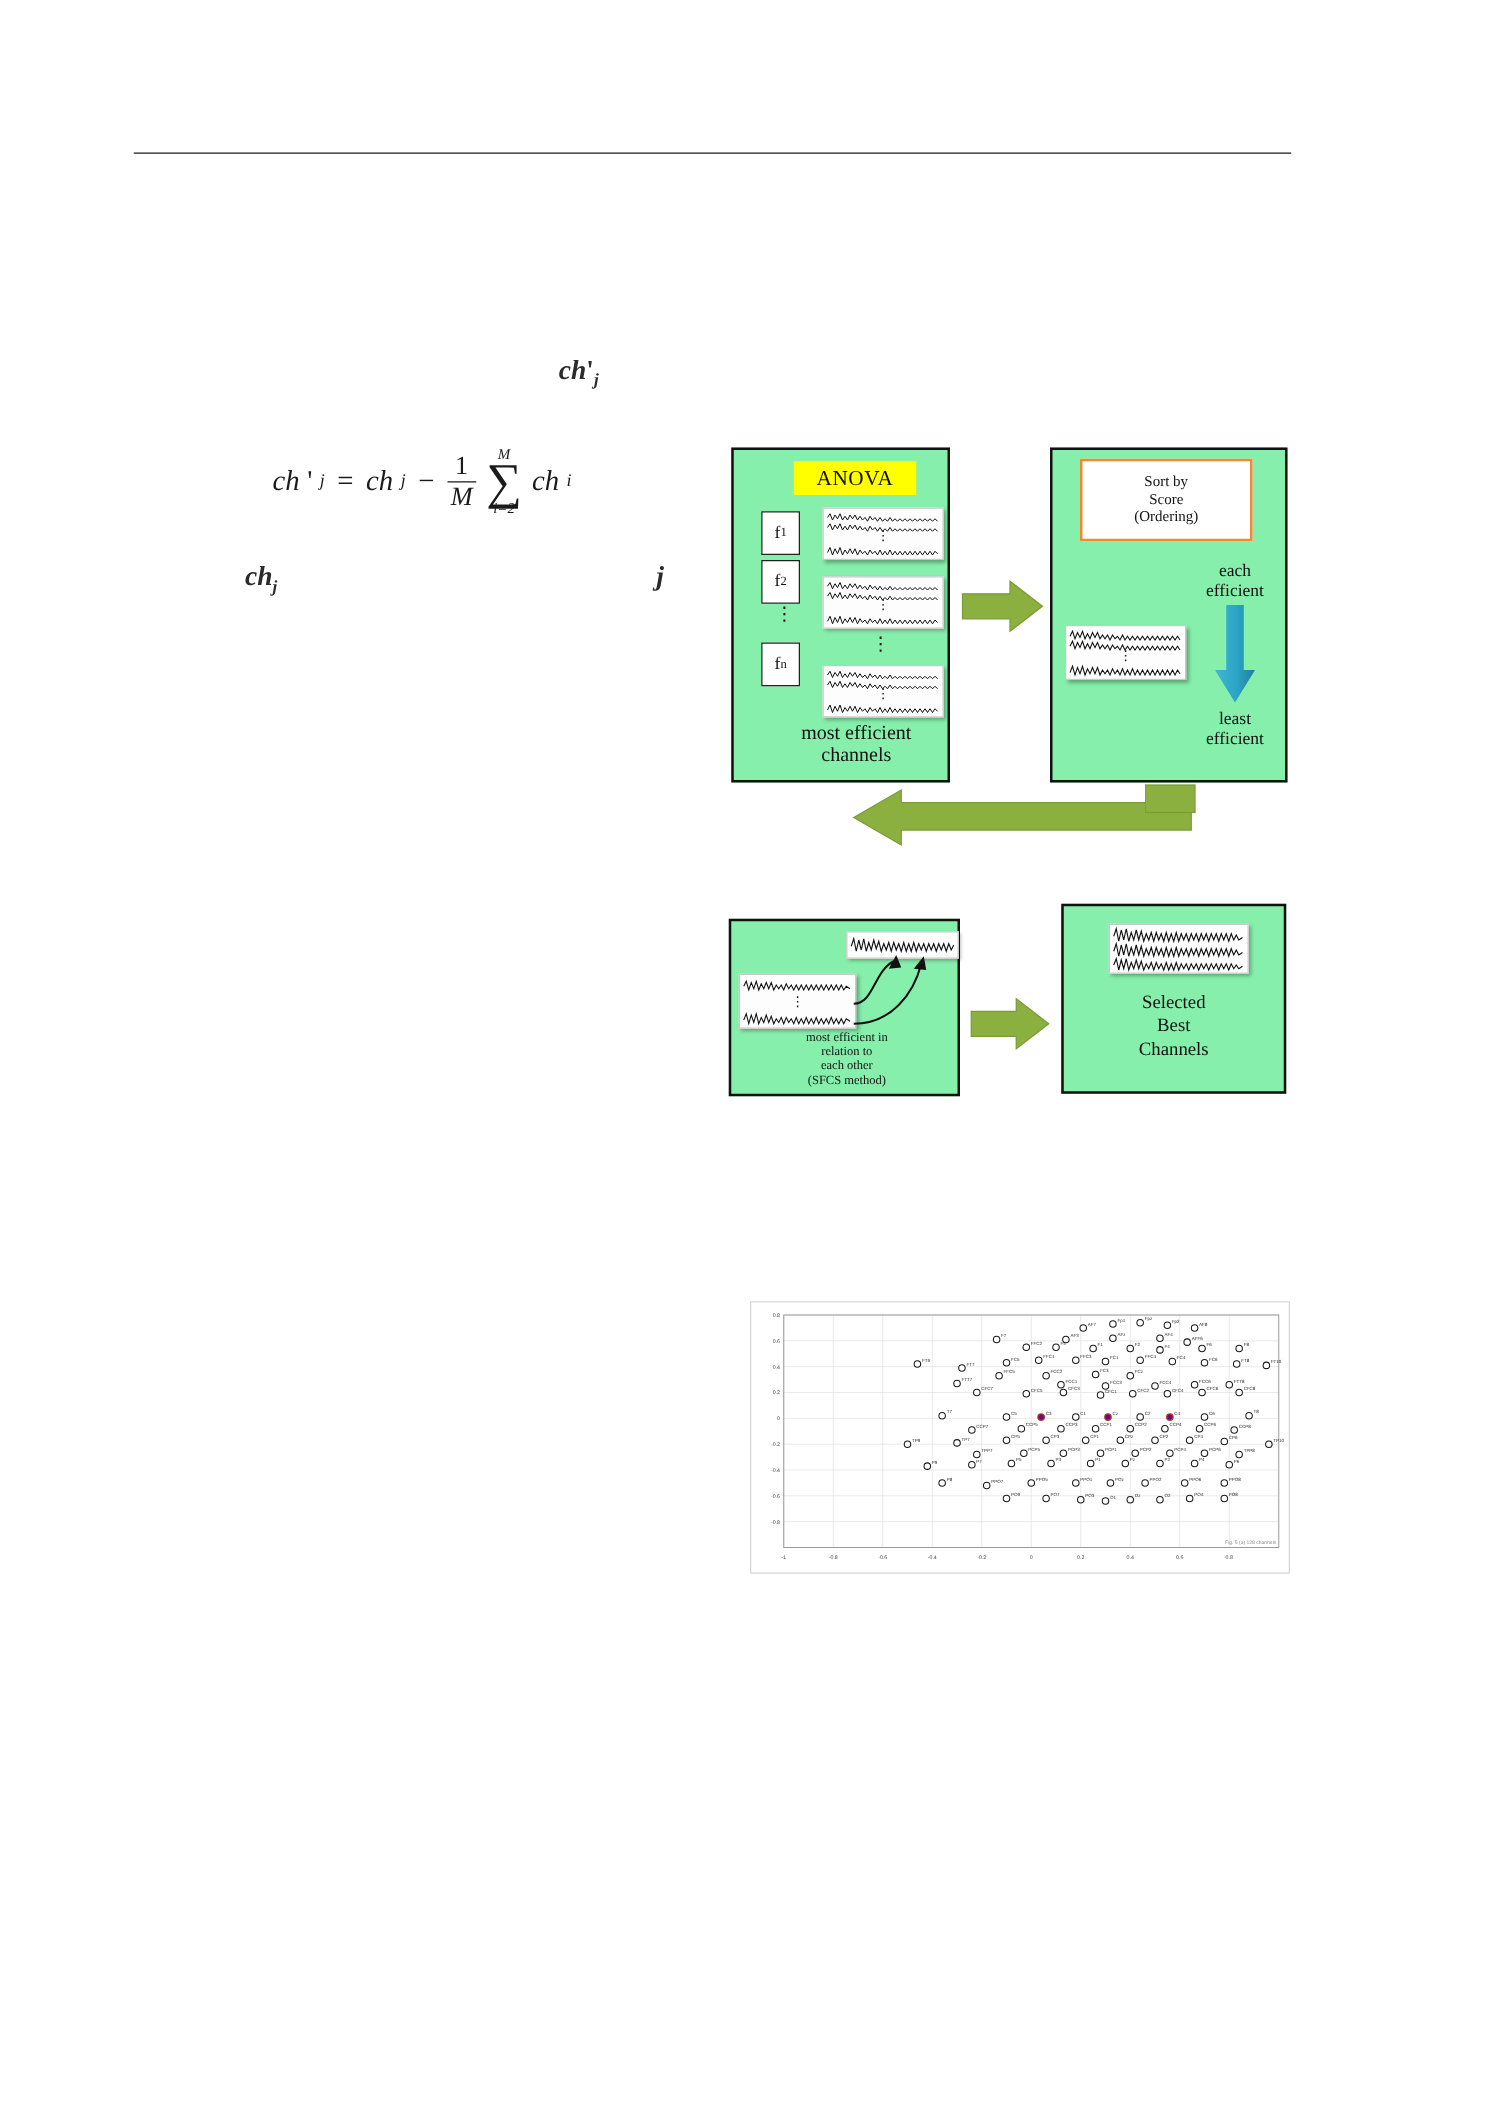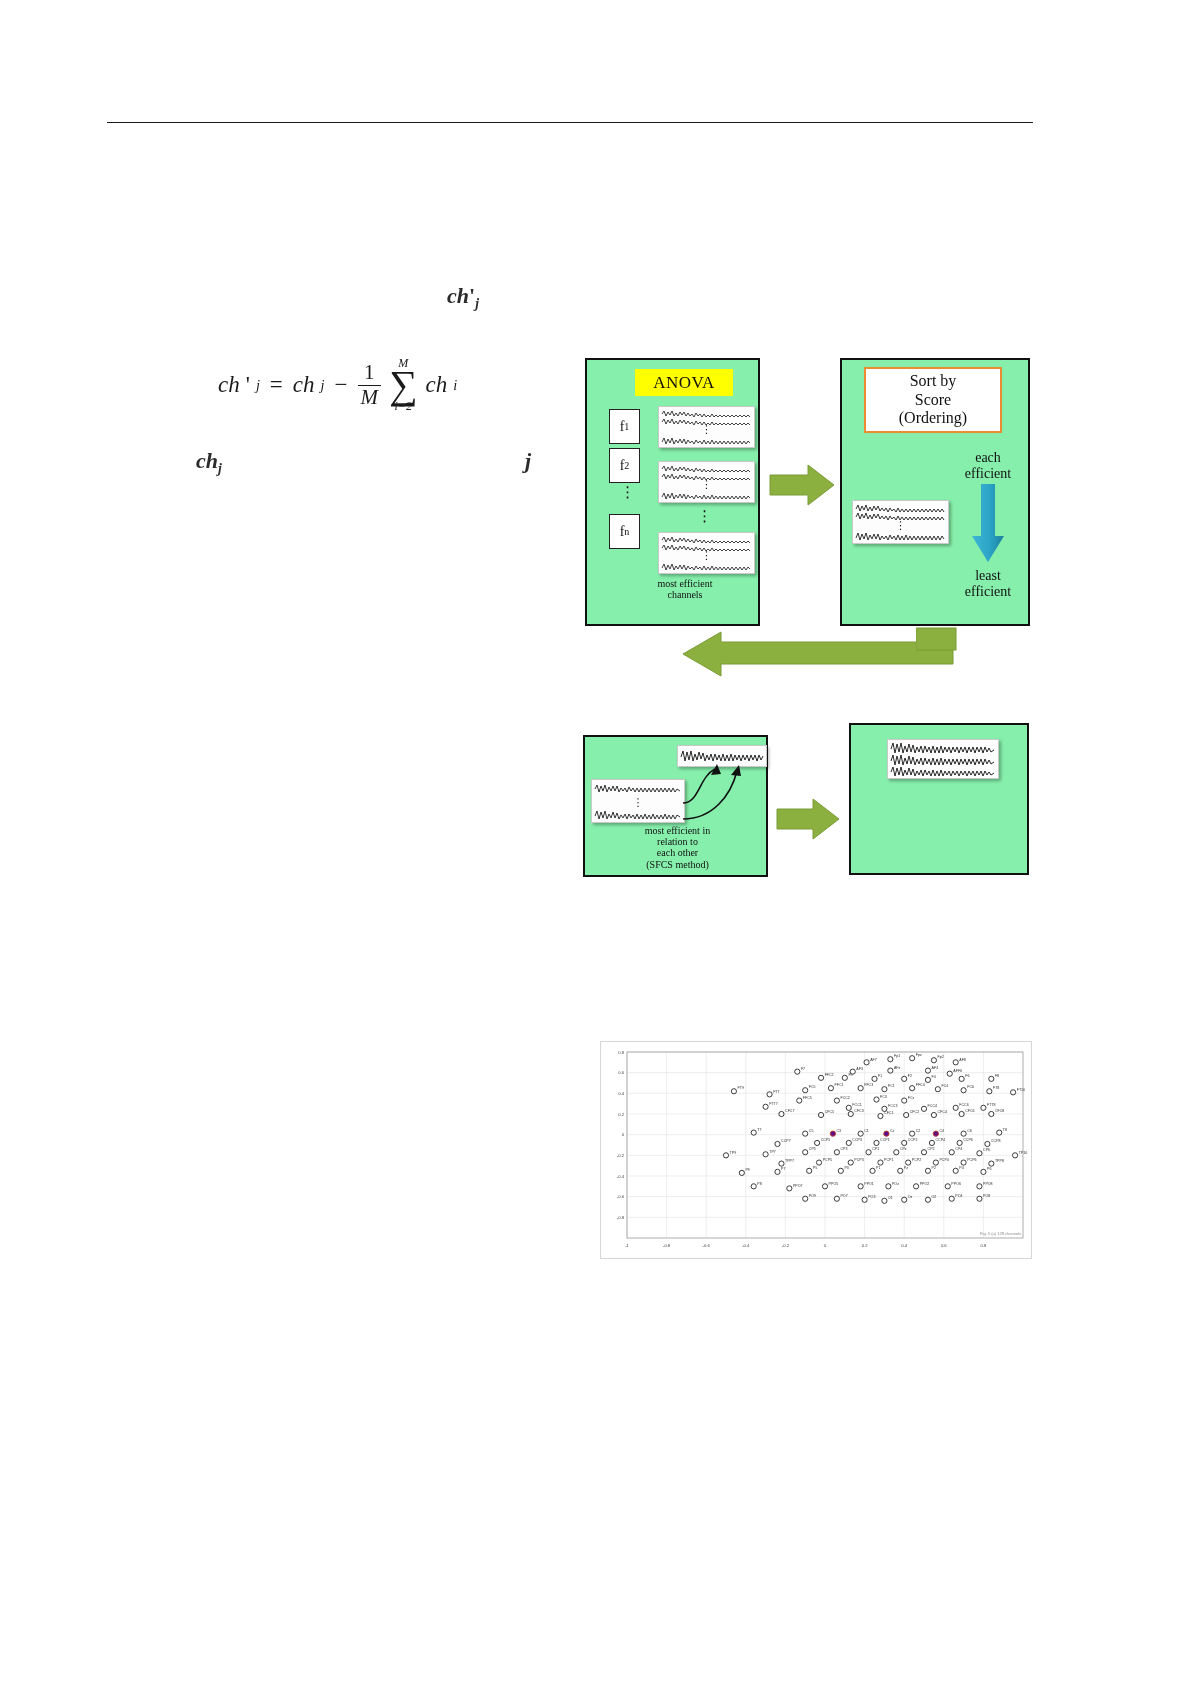--- a/index.html
+++ b/index.html
@@ -83,29 +83,29 @@
   
   .sigcard {
     position:absolute; background:#fdfdfd; border:1px solid #c9c9c9;
     box-shadow:2px 2px 3px rgba(0,0,0,.30);
     overflow:hidden;
   }
   .sigcard svg { display:block; }
   .sigcard .cdots { position:absolute; left:50%; transform:translateX(-50%);
                     font-size:11px; color:#111; line-height:.5; }
 
-  .cap { position:absolute; text-align:center; font-size:10px; color:#111; line-height:1.12; }
+  .cap { position:absolute; text-align:center; font-size:16px; color:#111; line-height:1.12; }
 
   
   #box-sort { left:840px; top:358px; width:190px; height:268px; }
   .sort-tag {
     position:absolute; left:22px; top:7px; width:134px; height:62px;
     border:2.2px solid #ED8B34; background:#fff;
     display:flex; flex-direction:column; align-items:center; justify-content:center;
-    font-size:16px; line-height:1.15; color:#111;
+    font-size:12px; line-height:1.15; color:#111;
   }
   .eff-lab { position:absolute; text-align:center; font-size:14px; color:#111; line-height:1.12; }
 
   
   #box-sfcs { left:583px; top:735px; width:185px; height:142px; }
   
   #box-sel  { left:849px; top:723px; width:180px; height:152px; }
 
   
   .garrow { position:absolute; }
@@ -293,20 +293,25 @@
       <path d="M2 12 L38 12 L38 2 L64 22 L38 42 L38 32 L2 32 Z" fill="#8CB040" stroke="#7a9c36" stroke-width="1"></path>
     </svg>
 
     <div class="fbox" id="box-sel">
       <div class="sigcard" style="left:36px; top:14px; width:110px; height:38px;">
         <svg width="110" height="38" viewBox="0 0 110 38">
           <path d="M3 9 L5 3 L7 13 L9 4 L11 12 L13 3 L15 13 L17 6 L19 12 L21 4 L23 12 L25 5 L27 13 L29 7 L31 12 L33 6 L35 13 L37 6 L39 12 L41 7 L43 13 L45 6 L47 13 L49 7 L51 13 L53 6 L55 13 L57 7 L59 12 L61 7 L63 13 L65 7 L67 12 L69 7 L71 13 L73 7 L75 12 L77 7 L79 13 L81 7 L83 12 L85 7 L87 13 L89 7 L91 12 L93 7 L95 13 L97 7 L99 12 L101 8 L103 12 L106 10" fill="none" stroke="#111" stroke-width="0.9"></path>
           <path d="M3 21 L5 15 L7 25 L9 16 L11 24 L13 15 L15 25 L17 18 L19 24 L21 16 L23 24 L25 17 L27 25 L29 19 L31 24 L33 18 L35 25 L37 18 L39 24 L41 19 L43 25 L45 18 L47 25 L49 19 L51 25 L53 18 L55 25 L57 19 L59 24 L61 19 L63 25 L65 19 L67 24 L69 19 L71 25 L73 19 L75 24 L77 19 L79 25 L81 19 L83 24 L85 19 L87 25 L89 19 L91 24 L93 19 L95 25 L97 19 L99 24 L101 20 L103 24 L106 22" fill="none" stroke="#111" stroke-width="0.9"></path>
           <path d="M3 32 L5 27 L7 36 L9 28 L11 35 L13 27 L15 36 L17 30 L19 35 L21 28 L23 35 L25 29 L27 36 L29 31 L31 35 L33 30 L35 36 L37 30 L39 35 L41 31 L43 36 L45 30 L47 36 L49 31 L51 36 L53 30 L55 36 L57 31 L59 35 L61 31 L63 36 L65 31 L67 35 L69 31 L71 36 L73 31 L75 35 L77 31 L79 36 L81 31 L83 35 L85 31 L87 36 L89 31 L91 35 L93 31 L95 36 L97 31 L99 35 L101 32 L103 35 L106 33" fill="none" stroke="#111" stroke-width="0.9"></path>
         </svg>
+      </div>
+      <div class="cap" style="left:0px; top:68px; width:176px; font-size:15px; line-height:1.25;">
+        <span>Selected</span><br>
+        <span>Best</span><br>
+        <span>Channels</span>
       </div>
     </div>
   </div>
 
   <div id="montage">
     <svg id="montage-svg" width="432" height="218" viewBox="0 0 432 218">
         <rect x="26" y="10" width="396" height="186" fill="#ffffff"></rect>
         <line x1="26" y1="10" x2="26" y2="196" stroke="#e2e2e2" stroke-width="0.6"></line>
         <line x1="65.6" y1="10" x2="65.6" y2="196" stroke="#e2e2e2" stroke-width="0.6"></line>
         <line x1="105.2" y1="10" x2="105.2" y2="196" stroke="#e2e2e2" stroke-width="0.6"></line>

